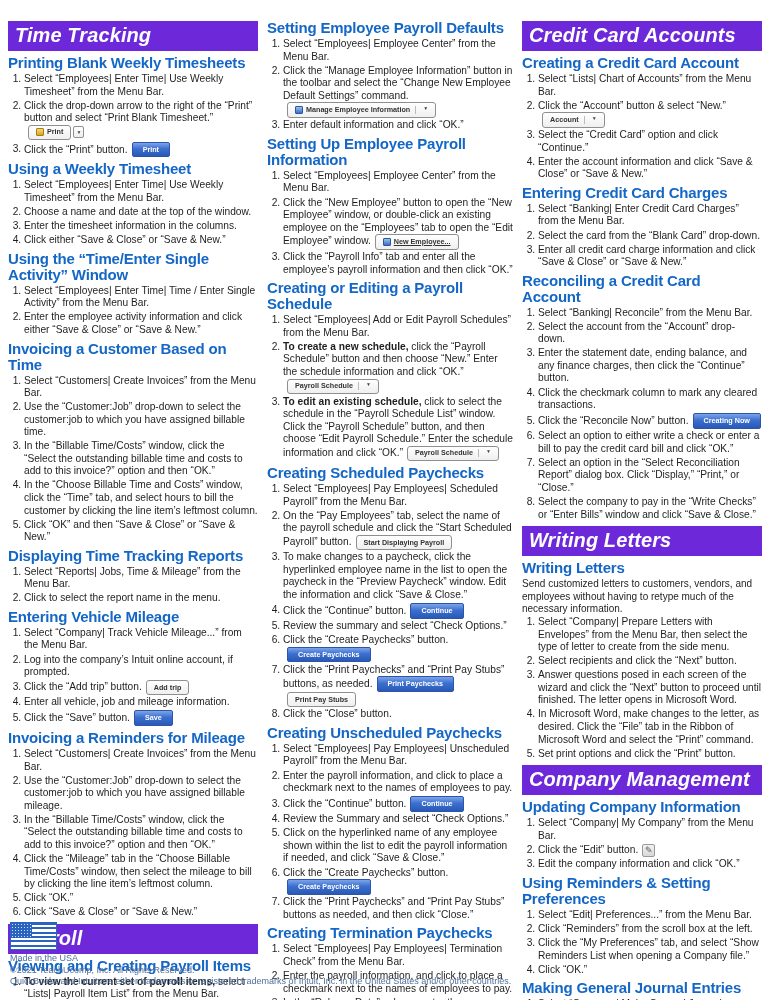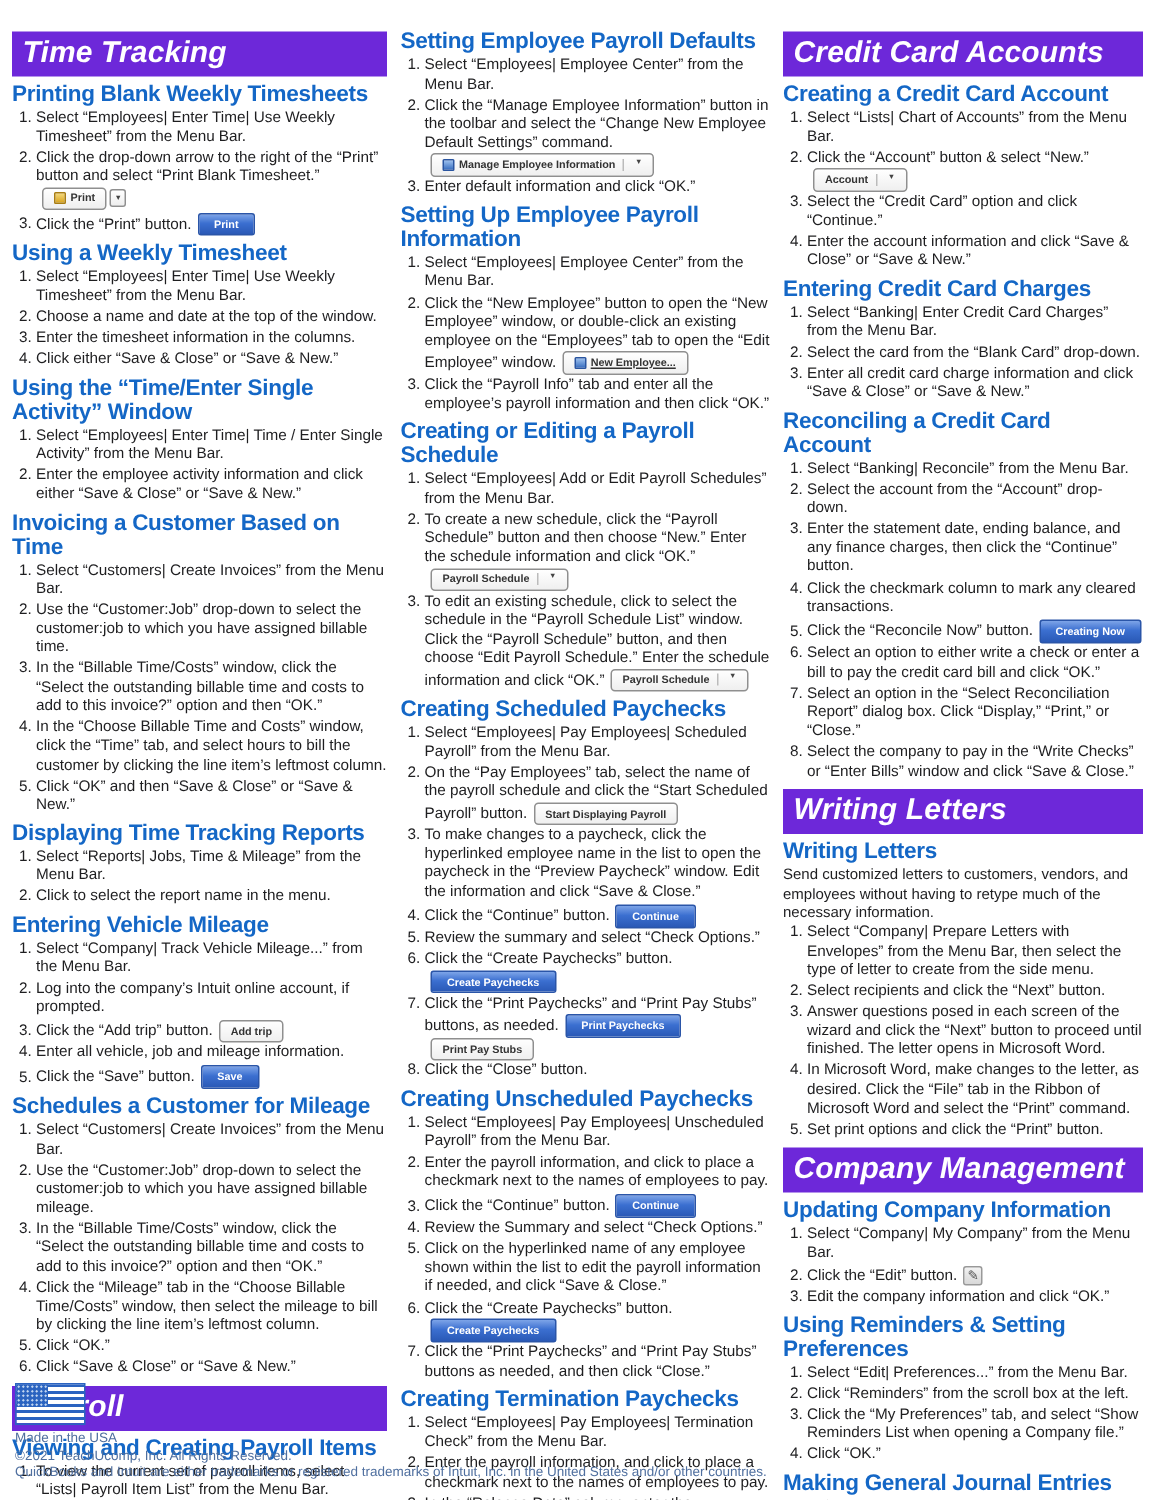--- a/index.html
+++ b/index.html
@@ -14,21 +14,21 @@
          padding:3px 7px 4px 7px; margin:5px 0 3px 0; letter-spacing:.1px;font-style:italic; }
 
   
   .sec { color:#1467c6; font-size:15px; font-weight:bold; line-height:1.07;
          margin:4px 0 2px 0; letter-spacing:-.2px; }
 
   .intro { font-size:10px; line-height:1.23; color:#1e1e20; margin:1px 0 1px 0; }
 
   ol.steps { margin:0 0 1px 0; padding-left:16px; }
   ol.steps li { font-size:10.2px; line-height:1.23; color:#1e1e20; margin:0 0 1.5px 0; }
-  ol.steps li strong { font-weight:normal;text-align:right; }
+  ol.steps li strong { font-weight:bold;text-align:right; }
 
   
   .btn { display:inline-flex; align-items:flex-start; vertical-align:middle;
          font-size:7.2px; font-weight:bold; line-height:1; margin-left:4px;
          white-space:nowrap; }
   .btn-primary { background:linear-gradient(#7da4e8,#3b6fd0 45%,#2a59b6);
          color:#fff; border:1px solid #2a55a8; border-radius:2px; padding:3px 10px 3.5px; }
   .btn-outline { background:linear-gradient(#ffffff,#efefef);
          color:#333; border:1px solid #8f8f8f; border-radius:3px; padding:2.5px 7px 3px; }
   .btn .caret { font-size:5px; margin-left:4px; color:#444; }
@@ -105,21 +105,21 @@
           <li class="step">Select “Company| Track Vehicle Mileage...” from the Menu Bar.</li>
           <li class="step">Log into the company’s Intuit online account, if prompted.</li>
           <li class="step">Click the “Add trip” button.<span class="btn btn-outline">
               <span>Add trip</span>
             </span></li>
           <li class="step">Enter all vehicle, job and mileage information.</li>
           <li class="step">Click the “Save” button.<span class="btn btn-primary">
               <span>Save</span>
             </span></li>
         </ol>
-        <h2 class="sec">Schedules a Customer for Mileage</h2>
+        <h2 class="sec">Invoicing a Reminders for Mileage</h2>
         <ol class="steps">
           <li class="step">Select “Customers| Create Invoices” from the Menu Bar.</li>
           <li class="step">Use the “Customer:Job” drop-down to select the customer:job to which you have assigned billable mileage.</li>
           <li class="step">In the “Billable Time/Costs” window, click the “Select the outstanding billable time and costs to add to this invoice?” option and then “OK.”</li>
           <li class="step">Click the “Mileage” tab in the “Choose Billable Time/Costs” window, then select the mileage to bill by clicking the line item’s leftmost column.</li>
           <li class="step">Click “OK.”</li>
           <li class="step">Click “Save &amp; Close” or “Save &amp; New.”</li>
         </ol>
         <div class="bar">Payroll</div>
         <h2 class="sec">Viewing and Creating Payroll Items</h2>

